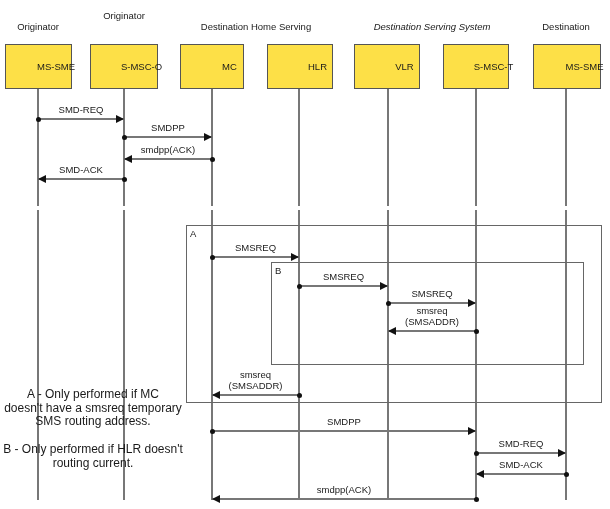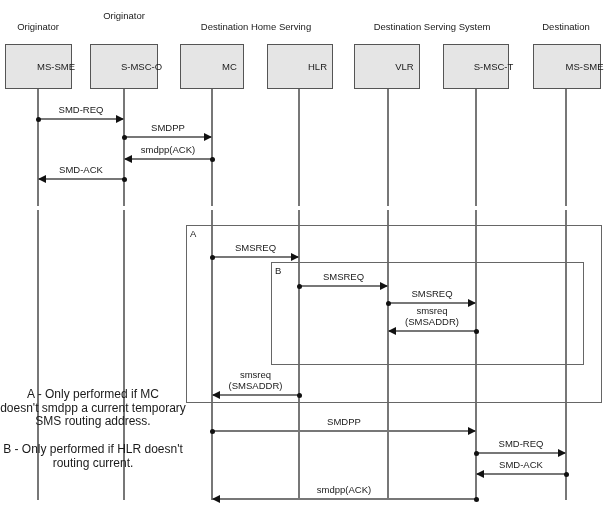--- a/index.html
+++ b/index.html
@@ -14,21 +14,21 @@
     position:absolute;
     font-size:9.5px;
     color:#1a1a1a;
     text-align:center;
     line-height:11px;
     white-space:nowrap;
   }
   .actor-box{
     position:absolute;
     border:1px solid #555555;
-    background:#e5e5e5;
+    background:#fde047;
     box-sizing:border-box;
     display:flex;align-items:center;justify-content:center;padding-left:35px;
   }
   .actor-label{
     font-size:9.5px;
     color:#1a1a1a;
     white-space:nowrap;
   }
   .lifeline{
     position:absolute;
@@ -94,21 +94,21 @@
   <div id="groups-layer">
       <div class="grp-title" style="left: 0px; top: 21px; width: 200px; transform: translateX(-62px); color: rgb(26, 26, 26);">
         <div>Originator</div>
       </div>
       <div class="grp-title" style="left: 0px; top: 10px; width: 200px; transform: translateX(24px); color: rgb(26, 26, 26);">
         <div>Originator</div>
       </div>
       <div class="grp-title" style="left: 0px; top: 21px; width: 200px; transform: translateX(156px); color: rgb(26, 26, 26);">
         <div>Destination Home Serving</div>
       </div>
-      <div class="grp-title" style="left: 0px; top: 21px; width: 200px; transform: translateX(332px); color: rgb(26, 26, 26);">
+      <div class="grp-title" style="left: 0px; top: 21px; width: 200px; transform: translateX(332px); color: rgb(26, 26, 26); font-style: italic;">
         <div>Destination Serving System</div>
       </div>
       <div class="grp-title" style="left: 0px; top: 21px; width: 200px; transform: translateX(466px); color: rgb(26, 26, 26);">
         <div>Destination</div>
       </div>
     </div>
   <div id="actors-layer">
       <div class="actor-box" style="left: 5px; top: 44px; width: 67px; height: 45px; border-color: rgb(85, 85, 85);">
         <span class="actor-label" style="color: rgb(26, 26, 26);">MS-SME</span>
       </div>
@@ -236,16 +236,16 @@
         <div>SMD-ACK</div>
       </div>
       <div class="msg-line" style="left: 212px; top: 498px; width: 264px; background: rgb(119, 119, 119);"></div>
       <div class="arrow-head left" style="top: 495px; left: 212px; border-right-color: rgb(17, 17, 17);"></div>
       <div class="msg-dot" style="left: 474px; top: 496.5px; background: rgb(17, 17, 17);"></div>
       <div class="msg-label" style="left: 0px; top: 484px; width: 220px; transform: translateX(234px); color: rgb(26, 26, 26);">
         <div>smdpp(ACK)</div>
       </div>
     </div>
   <div id="legend-layer">
-      <div class="legend" style="left: 0px; top: 388px; width: 186px; transform: translateX(0px); color: rgb(26, 26, 26);"><div>A - Only performed if MC</div><div>doesn't smdpp a current temporary</div><div>SMS routing address.</div></div>
+      <div class="legend" style="left: 0px; top: 388px; width: 186px; transform: translateX(0px); color: rgb(26, 26, 26);"><div>A - Only performed if MC</div><div>doesn't have a smsreq temporary</div><div>SMS routing address.</div></div>
       <div class="legend" style="left: 0px; top: 443px; width: 186px; transform: translateX(0px); color: rgb(26, 26, 26);"><div>B - Only performed if HLR doesn't</div><div>routing current.</div></div>
     </div>
 </div>
 
 </body></html>

